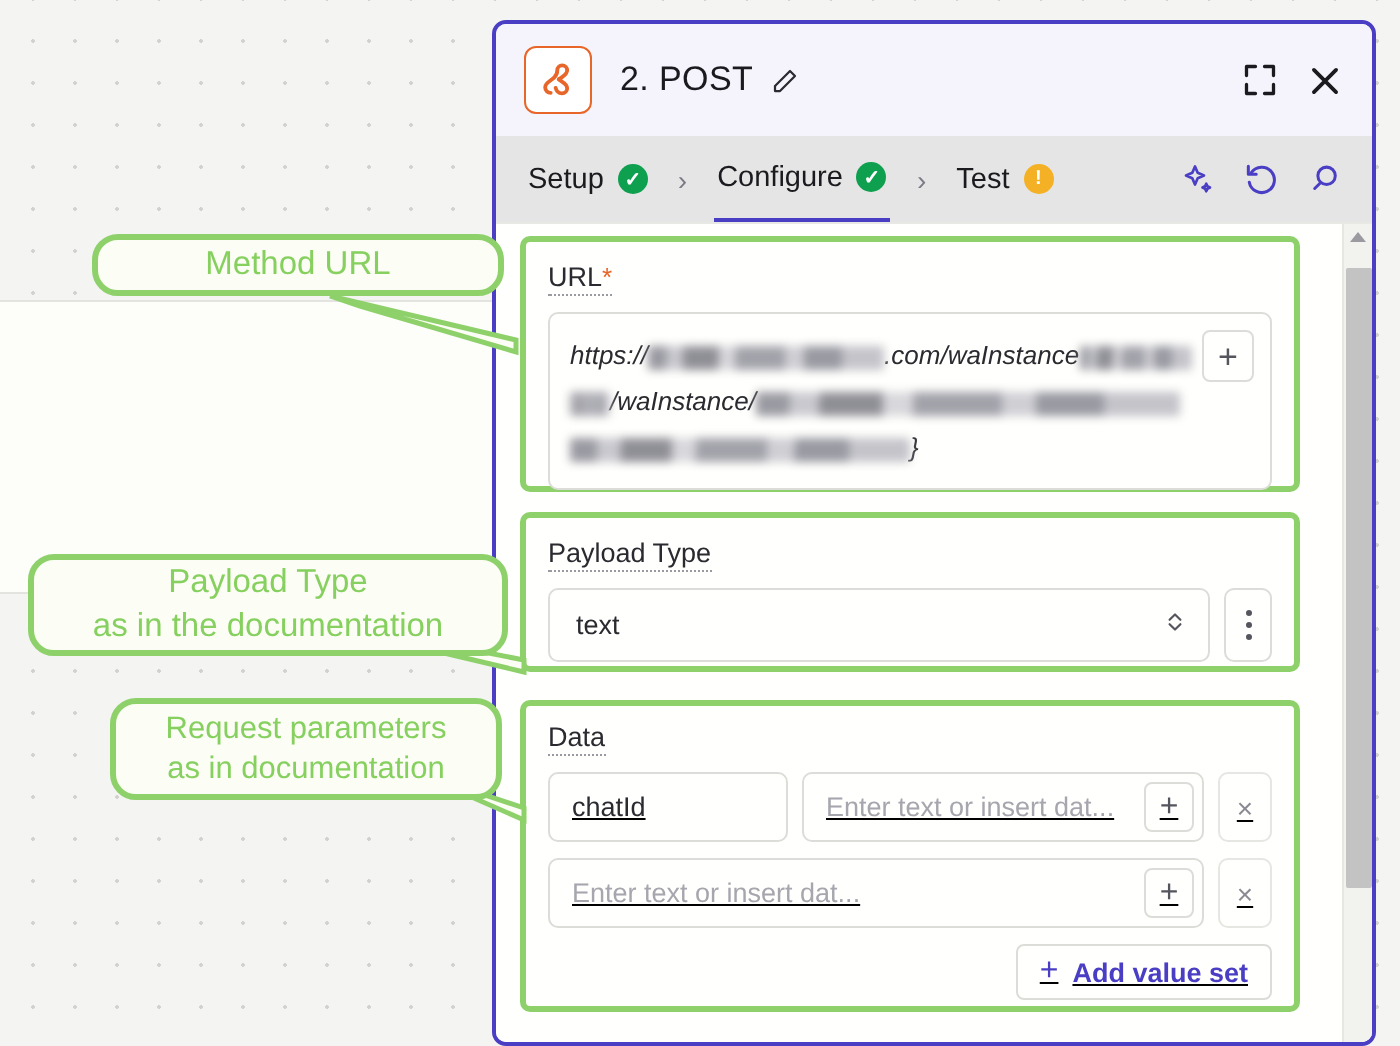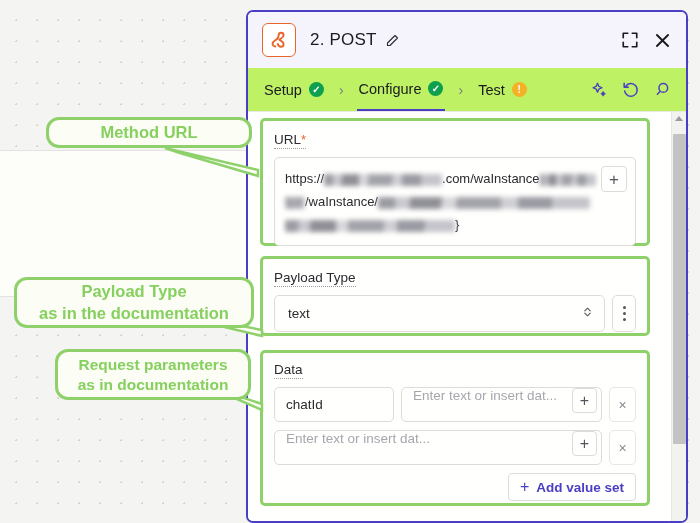--- a/index.html
+++ b/index.html
@@ -46,21 +46,21 @@
   .head-title {
     margin-left: 14px; font-size: 17px; color: #1b1b1f; font-weight: 400;
     letter-spacing: .2px;
   }
   .pencil { margin-left: 8px; display: inline-flex; align-items: center; vertical-align: -2px; }
   .head-actions { margin-left: auto; display: flex; align-items: center; gap: 14px; }
   .ic-btn { display: flex; align-items: center; justify-content: center; cursor: pointer; }
 
   
   .tabs-row {
-    height: 44px; background: #bef264;
+    height: 44px; background: #e5e5e5;
     display: flex; align-items: center; padding: 0 14px;
     border-bottom: 1px solid #e8e8e4;
     position: relative;
   }
   .tab {
     display: flex; align-items: center; gap: 7px;
     height: 100%; padding: 0 2px; position: relative;
     font-size: 14.5px; color: #1b1b1f; cursor: pointer;
   }
   .tab.active { border-bottom: 2.5px solid #4a3fc4; font-weight: 400; }
@@ -85,21 +85,21 @@
   .req { color: #e8662a; font-size: 13px; }
 
   .sec { position: relative; margin-bottom: 12px; }
   
   .hl { position: absolute; border: 3px solid #8ed16b; border-radius: 5px; pointer-events: none; }
 
   .url-box {
     border: 1px solid #dcdcd8; border-radius: 5px; background: #fffffd;
     padding: 9px 8px 9px 10px; min-height: 86px; position: relative;
   }
-  .url-line { font-size: 13px; color: #2a2a30; line-height: 23px; white-space: nowrap; }
+  .url-line { font-size: 13px; color: #2a2a30; line-height: 23px; white-space: nowrap; font-style: italic; }
   .blur {
     display: inline-block; vertical-align: -3px;
     filter: blur(2.4px);
     background: linear-gradient(92deg,#9a9aa2 0 8%,#c9c9cf 8% 15%,#8f8f96 15% 30%,
       #d8d8dc 30% 37%,#a2a2aa 37% 58%,#cfcfd4 58% 66%,#999aa2 66% 82%,#c4c4ca 82% 100%);
     border-radius: 1px; height: 12px;
   }
   .plus-btn {
     position: absolute; right: 8px; top: 8px;
     width: 26px; height: 26px; border: 1px solid #dcdcd8; border-radius: 4px;
@@ -122,21 +122,21 @@
   .kebab i { width: 3px; height: 3px; border-radius: 50%; background: #55555e; display:block; }
 
   .data-row { display: flex; align-items: center; gap: 7px; margin-bottom: 8px; }
   .key-in {
     width: 120px; height: 35px; border: 1px solid #dcdcd8; border-radius: 5px;
     background: #fffffd; display: flex; align-items: center; padding: 0 11px;
     font-size: 13.5px; color: #2a2a30; cursor: text;
   }
   .val-wrap {
     flex: 1; height: 35px; border: 1px solid #dcdcd8; border-radius: 5px;
-    background: #fffffd; display: flex; padding: 0 4px 0 11px;
+    background: #fffffd; display: flex; align-items: center; padding: 0 4px 0 11px;
   }
   .val-ph { font-size: 13.5px; color: #a6a6ae; flex: 1; white-space: nowrap; overflow: hidden; }
   .mini-plus {
     width: 25px; height: 25px; border: 1px solid #dcdcd8; border-radius: 4px;
     background: #fffffd; display: flex; align-items: center; justify-content: center;
     color: #55555e; font-size: 16px; line-height: 1; flex: none; cursor: pointer;
   }
   .x-btn {
     width: 27px; height: 35px; border: 1px solid #e6e6e2; border-radius: 5px;
     background: #fffffd; display: flex; align-items: center; justify-content: center;
@@ -158,21 +158,21 @@
   .sbar .up { position: absolute; top: 4px; left: 3px;
     width: 0; height: 0; border-left: 4px solid transparent;
     border-right: 4px solid transparent; border-bottom: 5px solid #9a9aa0; }
   .sthumb { position: absolute; top: 22px; left: 1px; width: 13px; height: 310px;
     background: #c3c3c3; border-radius: 1px; cursor: pointer; }
 
   
   .callout {
     position: absolute; background: #fcfdf4;
     border: 3.5px solid #8ed16b; border-radius: 13px;
-    color: #86d05f; font-weight: bold; text-align: left;
+    color: #86d05f; font-weight: normal; text-align: left;
     display: flex; flex-direction: column; align-items: center; justify-content: center;
     line-height: 1.28; z-index: 6;
   }
   .c1 { left: 46px; top: 117px; width: 206px; height: 31px; font-size: 16.5px; }
   .c2 { left: 14px; top: 277px; width: 240px; height: 51px; font-size: 16.5px; }
   .c3 { left: 55px; top: 349px; width: 196px; height: 51px; font-size: 15.5px; }
   svg.pointers { position: absolute; inset: 0; z-index: 5; pointer-events: none; }
 </style>
 </head>
 <body>
@@ -288,21 +288,21 @@
                 <i></i>
                 <i></i>
                 <i></i>
               </div>
           </div>
         </div>
       </div>
 
       <div class="sec" style="height:150px;">
         <div class="hl" style="left:-2px;top:-2px;right:10px;bottom:-4px;"></div>
-        <div style="position:absolute;left:12px;top:8px;right:24px;">
+        <div style="position:absolute;left:12px;top:8px;right:24px;text-decoration:underline;">
           <div class="field-label">Data</div>
 
           <div class="data-row">
             <div class="key-in">chatId</div>
             <div class="val-wrap">
               <span class="val-ph">Enter text or insert dat...</span>
               <span class="mini-plus">+</span>
             </div>
             <div class="x-btn">×</div>
           </div>

